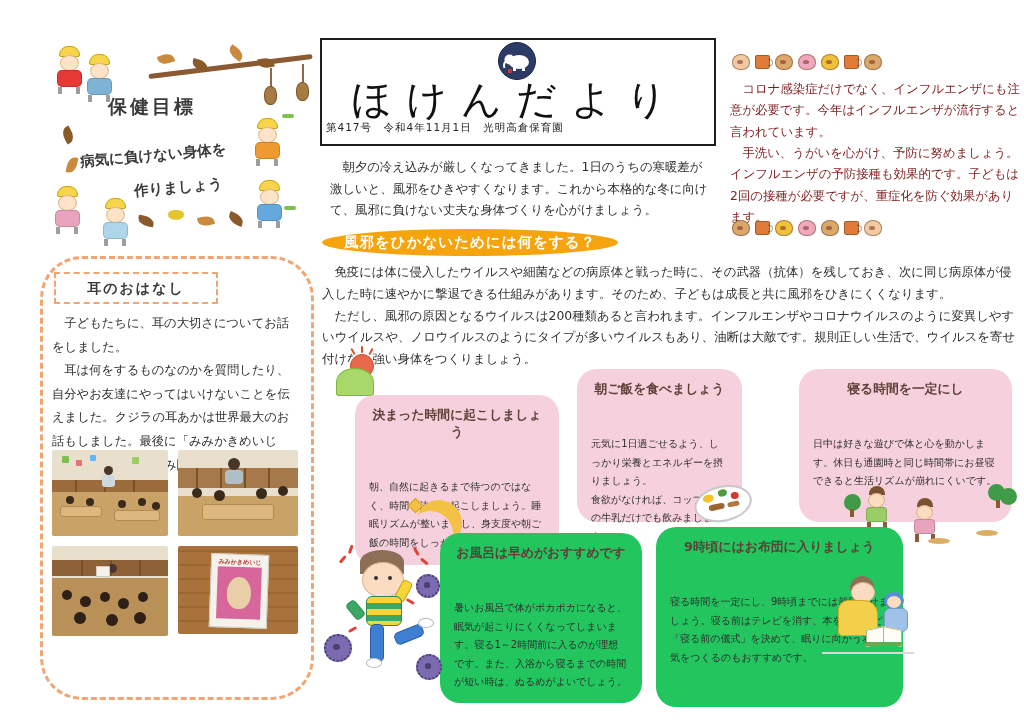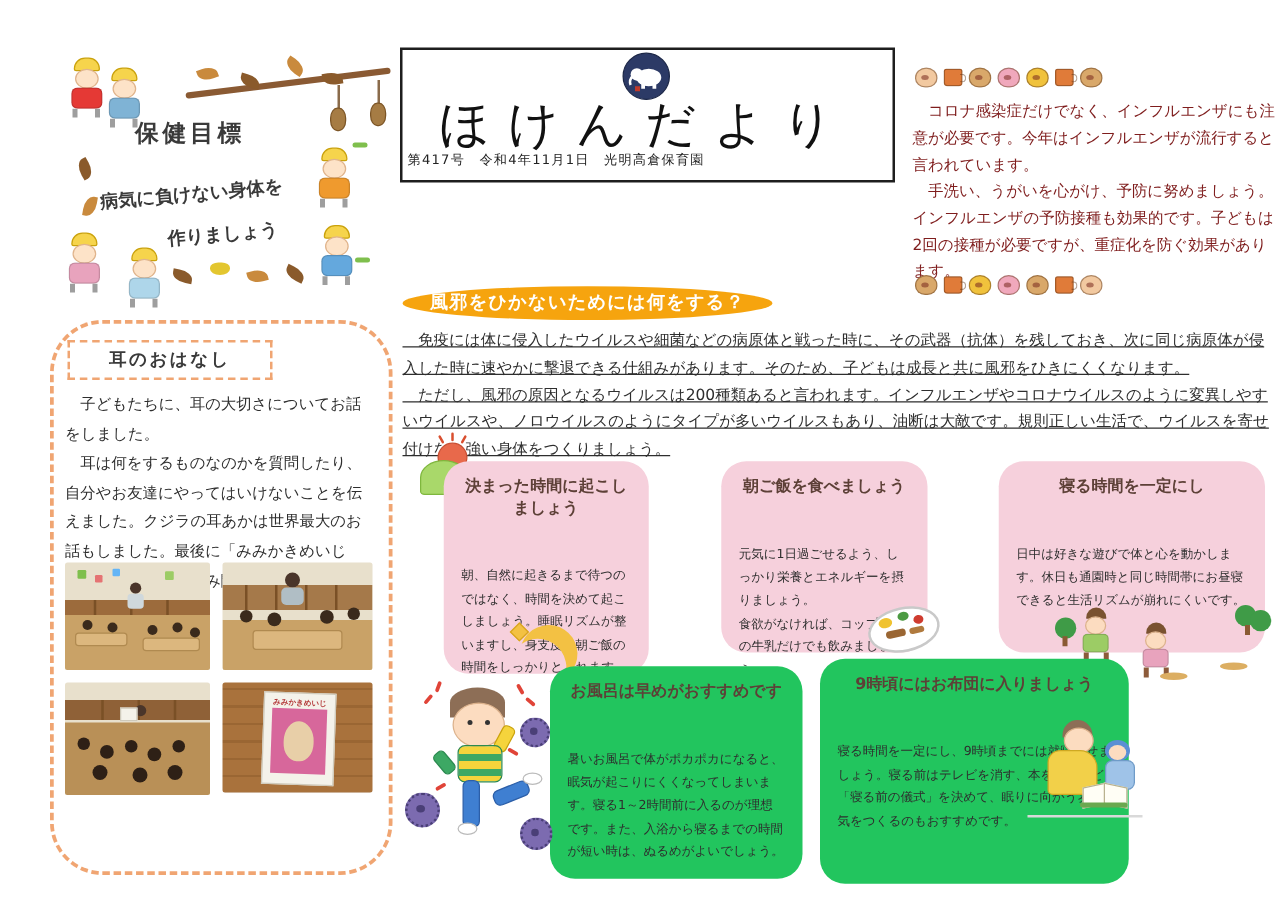--- a/index.html
+++ b/index.html
@@ -57,29 +57,29 @@
   .charrow{display:flex;align-items:center;gap:5px;height:20px;}
   .ch{width:16px;height:14px;border-radius:50% 50% 45% 45%;border:1px solid rgba(90,50,20,.45);position:relative;}
   .ch::after{content:"";position:absolute;left:4px;top:5px;width:6px;height:4px;border-radius:50%;background:rgba(120,40,30,.55);}
   .mug{width:13px;height:12px;border-radius:2px 2px 3px 3px;border:1px solid rgba(90,50,20,.45);position:relative;}
   .mug::after{content:"";position:absolute;right:-4px;top:3px;width:4px;height:5px;border:1.5px solid rgba(90,50,20,.45);border-left:none;border-radius:0 4px 4px 0;}
 
   
   .oval{left:322px;top:229px;width:296px;height:27px;border-radius:50%;background:#f6a40e;
         color:#fff;font-size:14.5px;font-weight:bold;text-align:center;line-height:27px;letter-spacing:1px;}
   .mainpara{left:322px;top:261px;width:700px;font-size:12.4px;line-height:1.76;color:#2e2e2e;}
-  .mainpara p{margin:0;text-decoration:underline;}
+  .mainpara p{margin:0;}
 
   
   .tip{border-radius:20px;padding:12px 14px;box-sizing:border-box;}
   .tip.pink{background:#f6d0dc;}
   .tip.purple{background:#22c55e;}
   .tip-title{text-align:center;font-size:12.8px;font-weight:bold;color:#5d4037;margin-bottom:4px;}
   .tip-body{font-size:10px;line-height:1.85;color:#2e2e2e;white-space:pre-line;margin-top:37px;}
-  .tip1{left:355px;top:369px;width:164px;height:170px;}
+  .tip1{left:355px;top:395px;width:204px;height:170px;}
   .tip2{left:577px;top:369px;width:165px;height:153px;}
   .tip3{left:799px;top:369px;width:213px;height:153px;}
   .tip4{left:440px;top:533px;width:202px;height:170px;}
   .tip5{left:656px;top:527px;width:247px;height:180px;}
 
   
   .sunrise{left:336px;top:352px;width:46px;height:42px;}
   .sun{position:absolute;left:14px;top:2px;width:22px;height:22px;border-radius:50%;background:#e8694b;border:1px solid #c94f33;}
   .ray{position:absolute;width:2px;height:7px;background:#d94f2f;border-radius:1px;}
   .hill{position:absolute;left:0px;top:16px;width:36px;height:26px;border-radius:50% 50% 10% 10%;background:#a9d86a;border:1px solid #7fb73e;}
@@ -269,20 +269,21 @@
       <circle cx="10.5" cy="16.5" r="5" fill="#fff"></circle>
       <path d="M7 18 q-3 3 -1.5 7" stroke="#fff" stroke-width="2" fill="none"></path>
       <rect x="14" y="23" width="3" height="5" fill="#fff"></rect>
       <rect x="23" y="23" width="3" height="5" fill="#fff"></rect>
       <rect x="9" y="26" width="4" height="4" fill="#c0392b"></rect>
     </svg>
   </div>
   <div class="abs mast-title">ほけんだより</div>
   <div class="abs mast-issue">第417号　令和4年11月1日　光明高倉保育園</div>
 
+  <div class="abs intro">　朝夕の冷え込みが厳しくなってきました。1日のうちの寒暖差が激しいと、風邪をひきやすくなります。これから本格的な冬に向けて、風邪に負けない丈夫な身体づくりを心がけましょう。</div>
 
   <div class="abs charrow" style="left:732px;top:52px;">
     <span class="ch" style="background:#f2c9a0;"></span>
       <span class="mug" style="background:#e07b39;"></span>
     <span class="ch" style="background:#d9a86a;"></span>
       <span class="ch" style="background:#f0a8bc;"></span>
     <span class="ch" style="background:#f0c23c;"></span>
       <span class="mug" style="background:#e07b39;"></span>
     <span class="ch" style="background:#d9a86a;"></span>
   </div>

